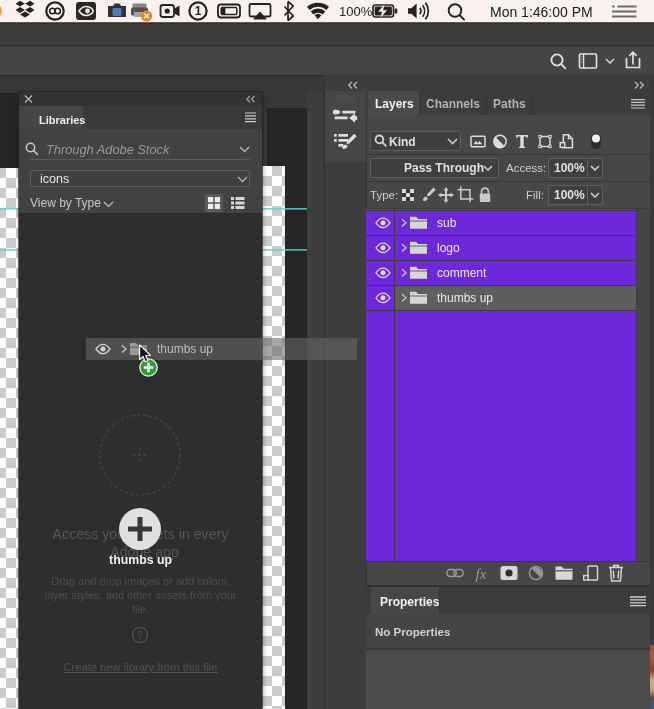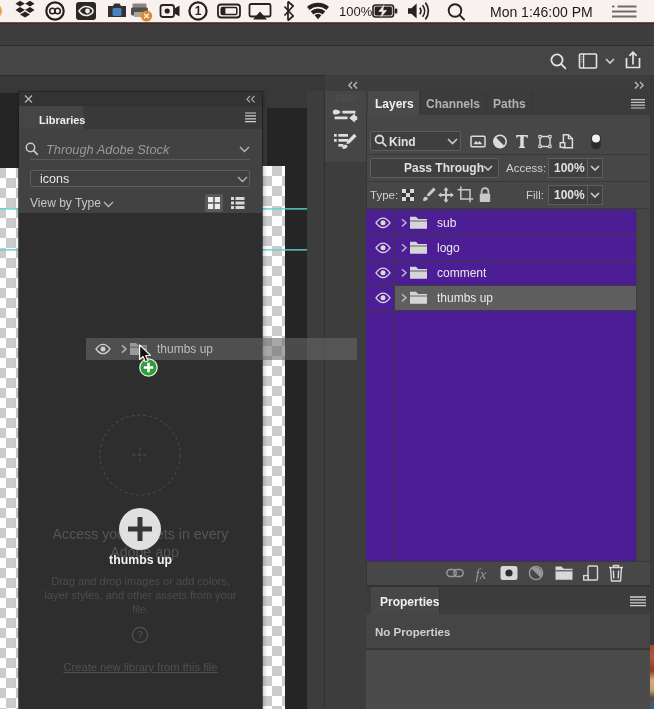--- a/index.html
+++ b/index.html
@@ -325,21 +325,21 @@
   <div class="abs" style="left:160px;top:98px;color:#cfcfcf;font-size:11.5px;">Fill:</div>
   <div class="abs" style="left:182px;top:94px;width:40px;height:20px;background:#3f3f3f;border:1px solid #5d5d5d;box-sizing:border-box;"></div>
   <div class="abs ps" style="left:188px;top:97px;font-weight:bold;color:#e0e0e0;">100%</div>
   <div class="abs" style="left:221px;top:94px;width:16px;height:20px;background:#3f3f3f;border:1px solid #5d5d5d;box-sizing:border-box;"></div>
   <svg class="abs" style="left:224px;top:101px;" width="10" height="6" viewBox="0 0 10 6">
     <path d="M1 1 l4 4 l4 -4" fill="none" stroke="#cccccc" stroke-width="1.6"></path>
   </svg>
 
   <div class="abs" style="left:0;top:117px;width:288px;height:1px;background:#3a3a3a;"></div>
 
-  <div class="abs" id="layers-list" style="left:0;top:118px;width:283px;height:352px;background:#4c1d95;">
+  <div class="abs" id="layers-list" style="left:0;top:118px;width:283px;height:352px;background:#6d28d9;">
     <div class="abs" style="left:270px;top:0;width:18px;height:352px;background:#454545;border-left:1px solid #3e3e3e;box-sizing:border-box;"></div>
     <div class="abs" style="left:28px;top:0;width:1px;height:352px;background:#3a3a3a;"></div>
 
     <div class="abs" style="left:29px;top:76px;width:241px;height:25px;background:#5e5e5e;"></div>
 
     <div class="abs" style="left:0;top:1px;width:270px;height:1px;background:#3c3c3c;"></div>
     <div class="abs" style="left:0;top:26px;width:270px;height:1px;background:#3c3c3c;"></div>
     <div class="abs" style="left:0;top:51px;width:270px;height:1px;background:#3c3c3c;"></div>
     <div class="abs" style="left:0;top:76px;width:270px;height:1px;background:#3c3c3c;"></div>
     <div class="abs" style="left:0;top:101px;width:270px;height:1px;background:#3c3c3c;"></div>

